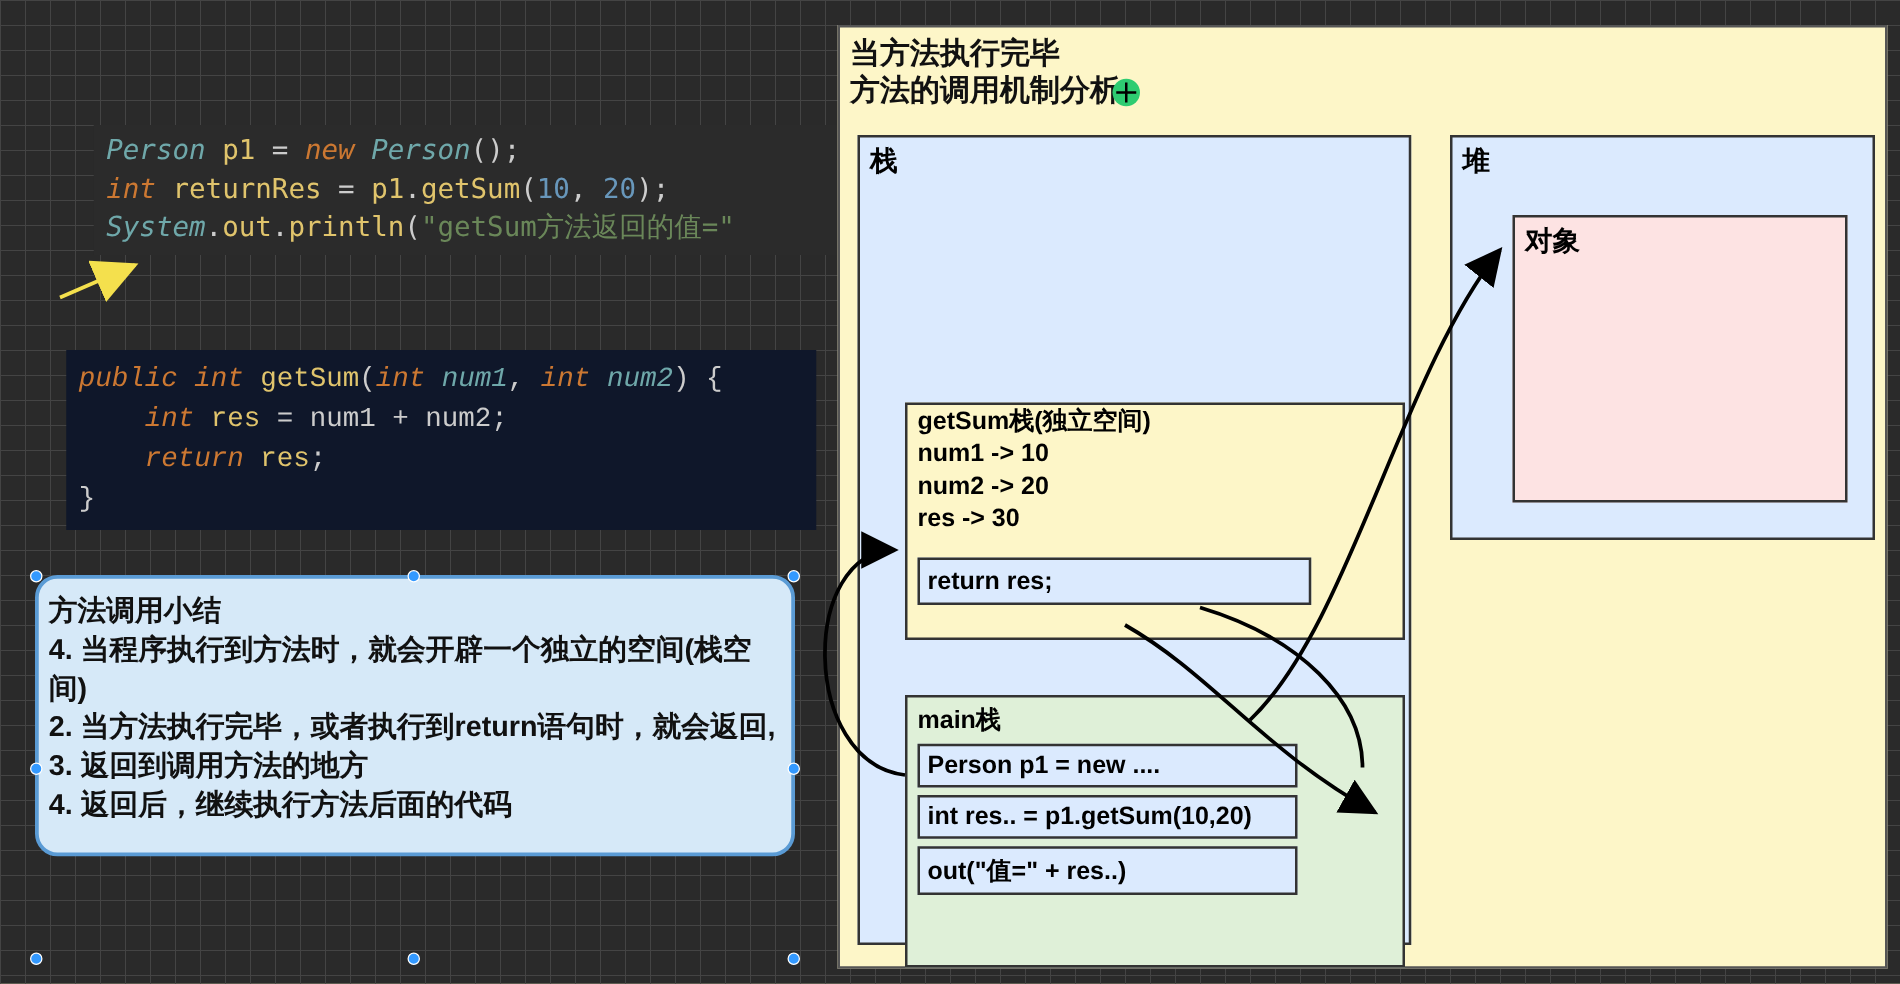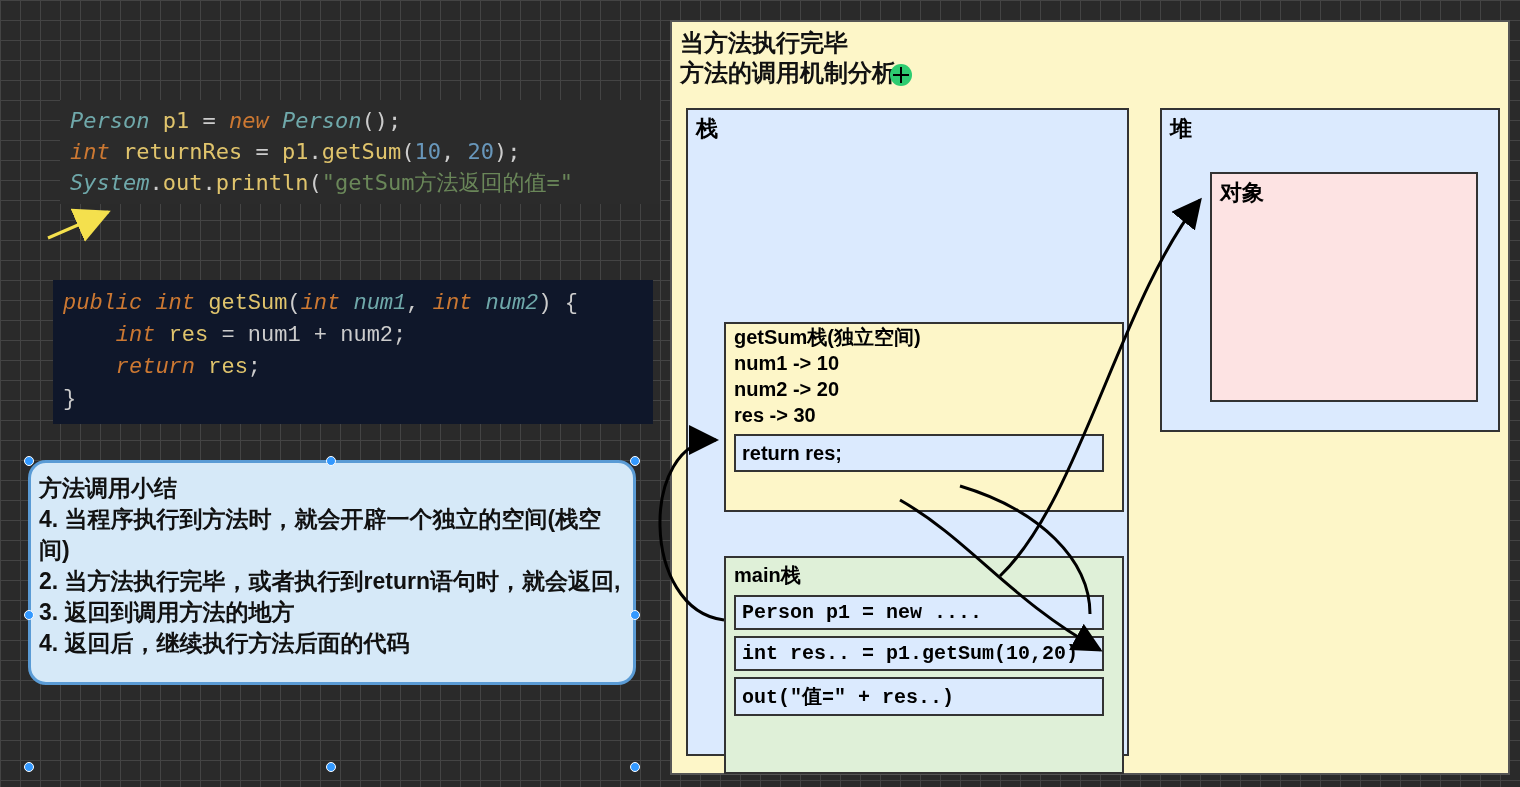--- a/index.html
+++ b/index.html
@@ -12,21 +12,21 @@
       linear-gradient(90deg, #444 1px, transparent 1px);
     background-size: 20px 20px;
     position: relative;
     font-family: "Microsoft YaHei", Arial, sans-serif;
     overflow: hidden;
   }
 
   
   .code1 {
     position: absolute;
-    left: 60px; top: 100px;
+    left: 75px; top: 100px;
     width: 600px;
     background: #2b2b2b;
     color: #ccc;
     font-family: "Consolas", monospace;
     font-size: 22px;
     padding: 6px 10px;
     line-height: 1.4;
     white-space: pre;
   }
   .code2 {
@@ -143,45 +143,44 @@
     left: 36px; top: 212px;
     width: 400px; height: 190px;
     background: #fdf6c8;
     border: 2px solid #333;
     padding: 0 8px;
     font-size: 20px;
     font-weight: bold;
     line-height: 1.3;
   }
   .return-box {
-    margin-top: 6px;
+    margin-top: 18px;
     background: #dbeafe;
     border: 2px solid #333;
     padding: 4px 6px;
-    width: 370px;
+    width: 315px;
   }
 
   .main-frame {
     position: absolute;
     left: 36px; top: 420px;
     width: 400px; height: 218px;
     background: #dff0d8;
     border: 2px solid #333;
     padding: 4px 8px;
     font-size: 20px;
     font-weight: bold;
     margin-top: 26px;
   }
   .stmt-box {
     margin-top: 6px;
     background: #dbeafe;
     border: 2px solid #333;
     padding: 4px 6px;
-    width: 370px;
-    font-family: Liberation Mono, monospace;
+    width: 304px;
   }
 
   svg.arrows {
     position: absolute;
     left: 0; top: 0;
     width: 1520px; height: 787px;
     pointer-events: none;
   }
 </style>
 </head>

